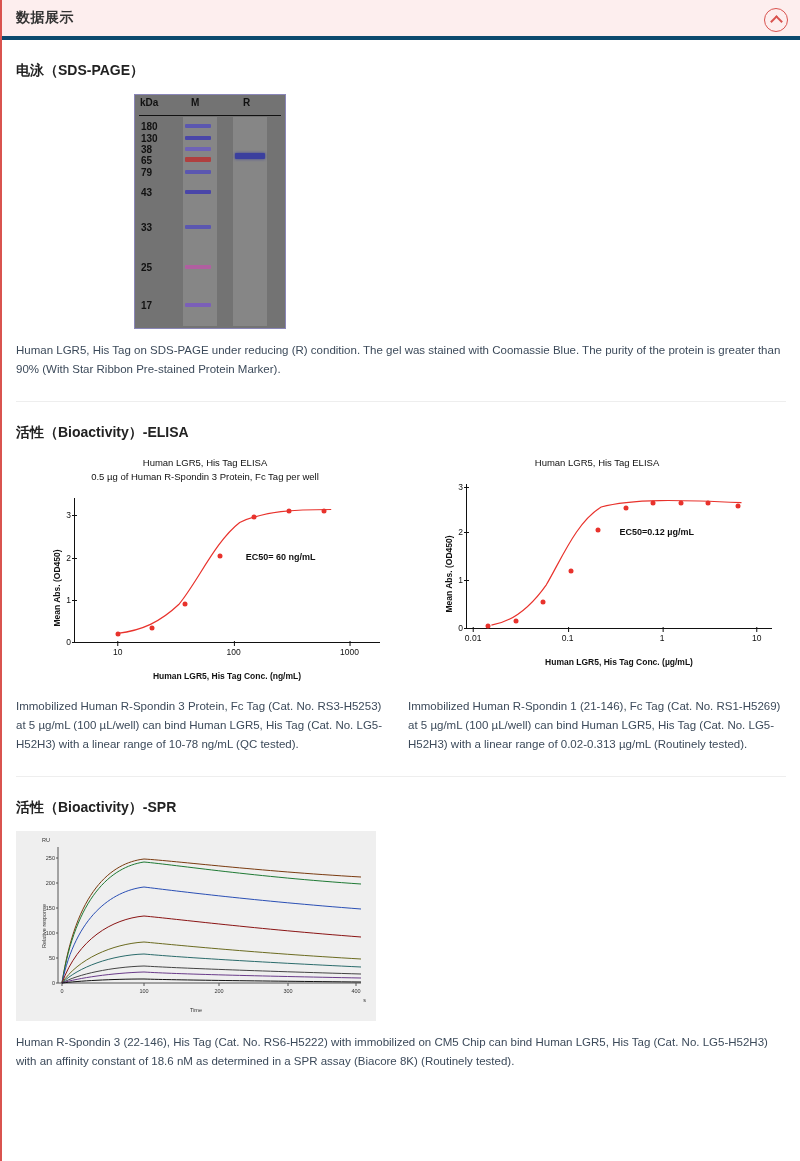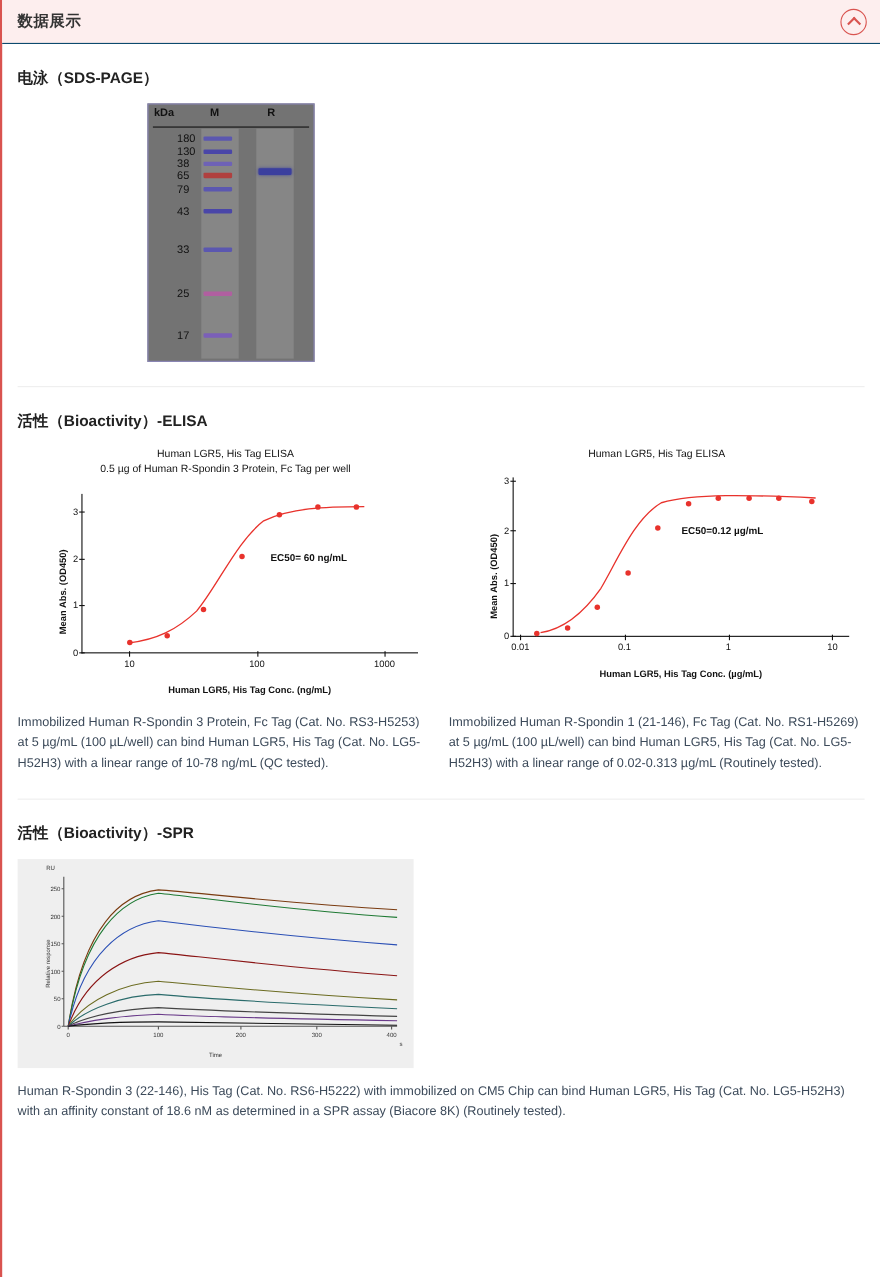--- a/index.html
+++ b/index.html
@@ -17,21 +17,21 @@
     width: 800px;
     height: 1161px;
     border-left: 2px solid #d9534f;
     position: relative;
     background: #fff;
   }
   
   .header {
     height: 40px;
     background: #fdeeee;
-    border-bottom: 1px solid #0c4a6e;
+    border-bottom: 4px solid #0c4a6e;
     display: flex;
     align-items: center;
     padding-left: 14px;
     position: relative;
   }
   .header-title {
     font-size: 14px;
     font-weight: bold;
     color: #333;
     letter-spacing: .5px;
@@ -96,22 +96,21 @@
     position: absolute;
     left: 4px; right: 4px;
     top: 20px;
     border-top: 1px solid #111;
   }
   .mw {
     position: absolute;
     left: 6px;
     font-size: 10px;
     color: #111;
-    font-weight: normal;
-    margin-left: 20px;
+    font-weight: bold;
   }
   .marker-band {
     position: absolute;
     left: 50px;
     width: 26px;
     height: 4px;
     border-radius: 1px;
   }
   .sample-band {
     position: absolute;
@@ -294,20 +293,21 @@
         <div class="marker-band" style="top:75px; background:#5b57b0"></div>
         <div class="marker-band" style="top:95px; background:#4a46a8"></div>
         <div class="marker-band" style="top:130px; background:#5b57b0"></div>
         <div class="marker-band" style="top:170px; background:#b05fa0"></div>
         <div class="marker-band" style="top:208px; background:#7b5fb8"></div>
 
         <div class="sample-band" style="top:58px"></div>
       </div>
     </div>
 
+    <div class="caption">Human LGR5, His Tag on SDS-PAGE under reducing (R) condition. The gel was stained with Coomassie Blue. The purity of the protein is greater than 90% (With Star Ribbon Pre-stained Protein Marker).</div>
   </div>
 
   <hr class="hr">
 
   <div class="section">
     <div class="sec-title">活性（Bioactivity）-ELISA</div>
 
     <div class="elisa-row">
 
       <div class="elisa-col">

